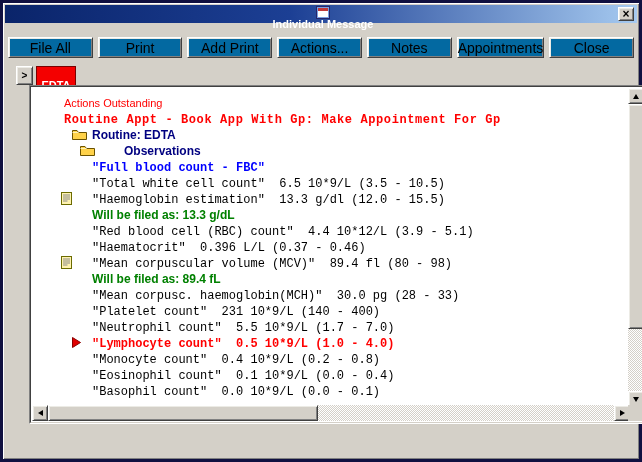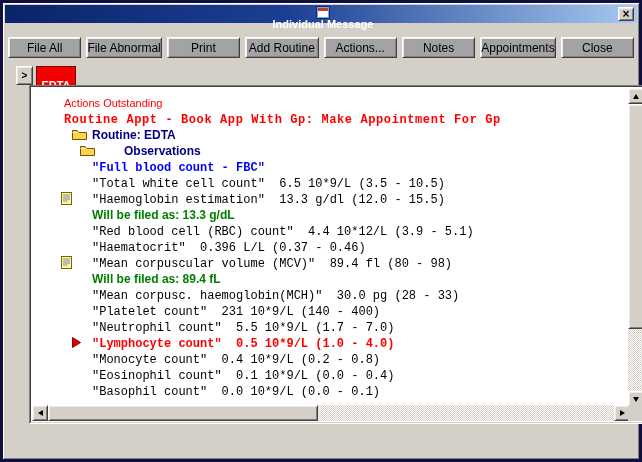--- a/index.html
+++ b/index.html
@@ -34,25 +34,25 @@
     cursor: default;
   }
 
   
   .toolbar {
     position: absolute; left: 5px; right: 5px; top: 34px; height: 21px;
     display: flex; gap: 5px;
   }
   .tbtn {
     flex: 1; height: 21px;
-    background: #a3a3a3;
+    background: #0369a1;
     border: 1px solid; border-color: #ffffff #404040 #404040 #ffffff;
     box-shadow: inset 1px 1px 0 #ecebe5, inset -1px -1px 0 #808080;
     font-family: "Liberation Sans", sans-serif;
-    font-size: 12px; color: #000; white-space: nowrap; cursor: default;
+    font-size: 14px; color: #000; white-space: nowrap; cursor: default;
   }
 
   
   .expander {
     position: absolute; left: 13px; top: 63px; width: 17px; height: 19px;
     background: #d4d0c8;
     border: 1px solid; border-color: #ffffff #404040 #404040 #ffffff;
     box-shadow: inset 1px 1px 0 #ecebe5, inset -1px -1px 0 #808080;
     font-size: 10px; font-weight: bold; color: #000; cursor: default;
     font-family: "Liberation Sans", sans-serif;
@@ -155,23 +155,22 @@
         <rect x="2" y="2" width="10" height="9" fill="#ffffff"></rect>
         <rect x="2" y="2" width="10" height="3" fill="#c23a3a"></rect>
       </svg>
     </span>
     <span class="title-text">Individual Message</span>
     <span class="close-btn">×</span>
   </div>
 
   <div class="toolbar">
     <button class="tbtn">File All</button>
-    <button class="tbtn">File Abnormal</button>
     <button class="tbtn">Print</button>
-    <button class="tbtn">Add Routine</button>
+    <button class="tbtn">Add Print</button>
     <button class="tbtn">Actions...</button>
     <button class="tbtn">Notes</button>
     <button class="tbtn">Appointments</button>
     <button class="tbtn">Close</button>
   </div>
 
   <button class="expander">&gt;</button>
   <div class="edta-tab">EDTA</div>
 
   <div class="content">

